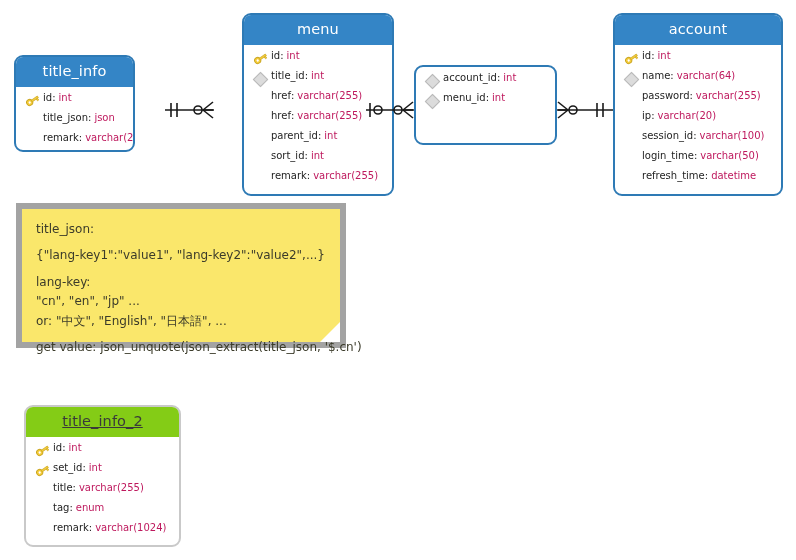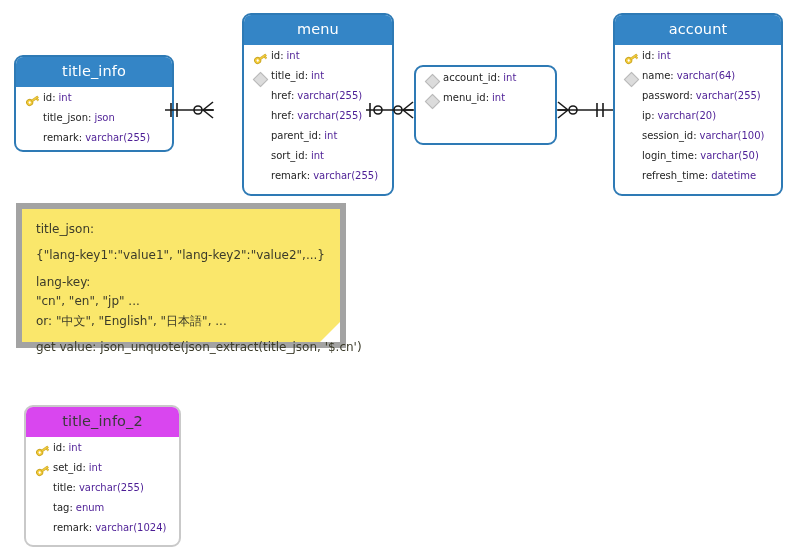--- a/index.html
+++ b/index.html
@@ -36,22 +36,23 @@
     color: #ffffff;
     font-size: 14.5px;
     line-height: 1.2;
     padding: 6px 6px 7px 6px;
     letter-spacing: 0.1px;
   }
   .entity.blue > .entity-header {
     background: #3485c6;
   }
   .entity.gray > .entity-header {
-    background: #d946ef;
+    background: #84cc16;
     color: #3a3a3a;
+    text-decoration: underline;
   }
   .entity-body {
     padding: 5px 8px 7px 8px;
   }
   .field {
     display: flex;
     align-items: flex-start;
     height: 20px;
     white-space: nowrap;
     font-size: 10px;
@@ -60,21 +61,21 @@
     width: 17px;
     min-width: 17px;
     height: 16px;
     position: relative;
     margin-right: 2px;
   }
   .fname {
     color: #232323;
   }
   .ftype {
-    color: #4c1d95;
+    color: #be185d;
     margin-left: 3px;
   }
   .colon { color: #232323; }
 
   
   .icon-key {
     position: absolute;
     left: 1px;
     top: 2px;
     width: 15px;
@@ -123,21 +124,21 @@
   .conn {
     position: absolute;
     overflow: visible;
   }
 </style>
 </head>
 <body>
 
 <div id="canvas"></div>
 
-<div class="entity blue" style="left: 14px; top: 55px; width: 160px; height: 97px;">
+<div class="entity blue" style="left: 14px; top: 55px; width: 121px; height: 97px;">
     <div class="entity-header">title_info</div>
     <div class="entity-body">
       <div class="field">
         <span class="marker">
           <span class="icon-key"><svg viewBox="0 0 16 14" width="15" height="13">
               <g transform="rotate(-35 8 7)">
                 <circle cx="4.3" cy="7" r="3.3" fill="#f5cc3a" stroke="#c9a41d" stroke-width="1"></circle>
                 <circle cx="4.3" cy="7" r="1.2" fill="#ffffff"></circle>
                 <rect x="6.8" y="6" width="8.2" height="2.1" fill="#f5cc3a" stroke="#c9a41d" stroke-width="0.7"></rect>
                 <rect x="12.2" y="8" width="1.6" height="2.4" fill="#f5cc3a" stroke="#c9a41d" stroke-width="0.7"></rect>

